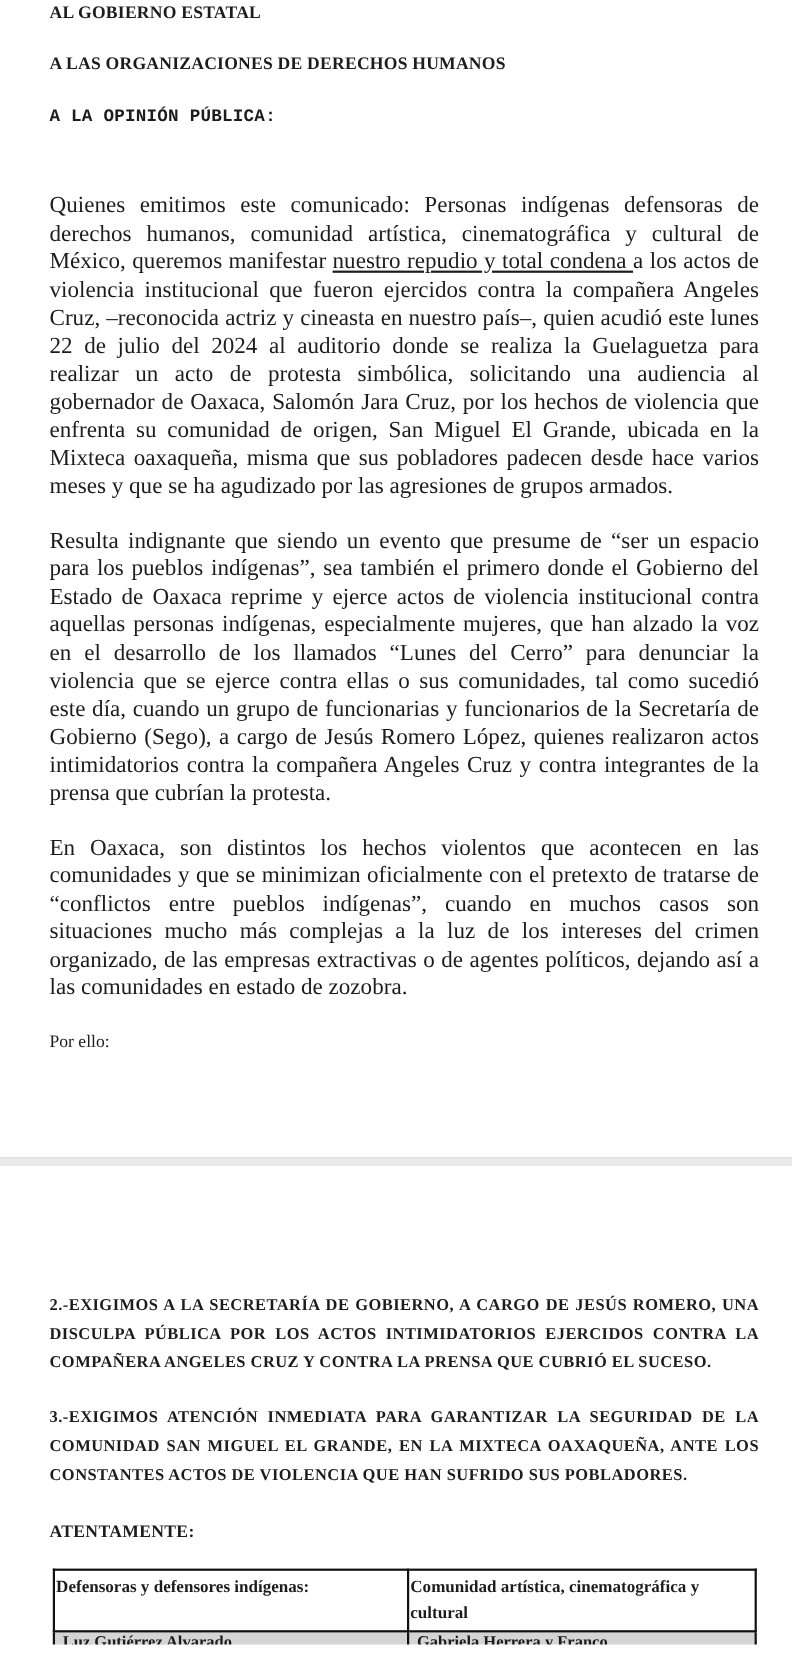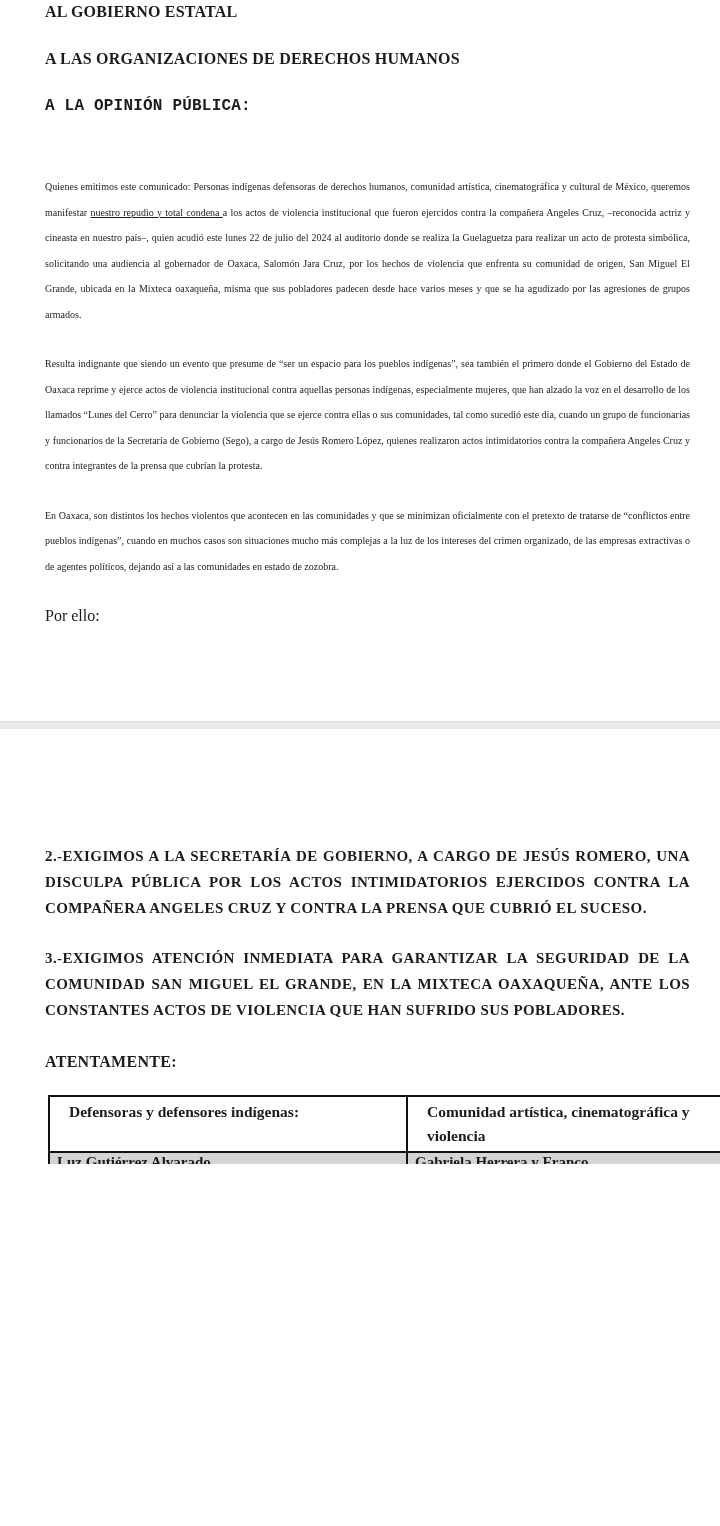--- a/index.html
+++ b/index.html
@@ -2,32 +2,32 @@
 <html><head>
 <meta charset="utf-8">
 <style>
   html,body{margin:0;padding:0;background:#ffffff;}
   body{width:720px;height:1526px;overflow:hidden;}
   .page{position:relative;width:720px;height:1462px;background:#fff;
         font-family:"Liberation Serif","DejaVu Serif",serif;color:#1c1c1c;}
   .content{padding:4px 30px 0 45px;}
   .addressee{font-weight:bold;font-size:16px;line-height:16px;margin:0 0 31px 0;letter-spacing:.2px;}
   .addressee.last{margin-bottom:60px;font-family:Liberation Mono, monospace;}
-  p.bodytext{font-size:10px;line-height:25.5px;text-align:justify;margin:0 0 24px 0;}
+  p.bodytext{font-size:21px;line-height:25.5px;text-align:justify;margin:0 0 24px 0;}
   .u{text-decoration:underline;}
   .porello{font-size:16px;line-height:25.5px;margin:12px 0 0 0;}
   .spacer-a{height:92px;}
   .pagebreak-band{width:720px;height:7px;background:#e9e9e9;border-top:1px solid #dedede;}
   .spacer-b{height:110px;}
   .demand{font-weight:bold;font-size:15px;line-height:26px;text-align:justify;
           letter-spacing:.4px;margin:0 0 24px 0;}
   .closing{font-weight:bold;font-size:16px;margin:30px 0 24px 0;letter-spacing:.3px;}
   table.sig{border-collapse:collapse;margin-left:3px;width:638px;table-layout:fixed;}
   table.sig td{border:2px solid #111;vertical-align:top;font-weight:bold;font-size:15.5px;
-               line-height:24px;padding:3px 19px;}
+               line-height:24px;padding:3px 1px;}
   td.colL{width:318px;}
   td.colR{width:312px;}
   tr.clipped td{height:11px;max-height:11px;overflow:hidden;padding:0 7px;background:#d4d4d4;
                 border-bottom:none;}
   tr.clipped td .cliptext{display:block;height:11px;overflow:hidden;line-height:18px;font-size:15px;}
 </style>
 </head>
 <body>
 
 <div class="page">
@@ -53,21 +53,21 @@
   <div class="content">
     <p class="demand">2.-EXIGIMOS A LA SECRETARÍA DE GOBIERNO, A CARGO DE JESÚS ROMERO, UNA DISCULPA PÚBLICA POR LOS ACTOS INTIMIDATORIOS EJERCIDOS CONTRA LA COMPAÑERA ANGELES CRUZ Y CONTRA LA PRENSA QUE CUBRIÓ EL SUCESO.</p>
     <p class="demand">3.-EXIGIMOS ATENCIÓN INMEDIATA PARA GARANTIZAR LA SEGURIDAD DE LA COMUNIDAD SAN MIGUEL EL GRANDE, EN LA MIXTECA OAXAQUEÑA, ANTE LOS CONSTANTES ACTOS DE VIOLENCIA QUE HAN SUFRIDO SUS POBLADORES.</p>
 
     <div class="closing">ATENTAMENTE:</div>
 
     <table class="sig">
       <tbody>
         <tr>
           <td class="colL">Defensoras y defensores indígenas:</td>
-          <td class="colR">Comunidad artística, cinematográfica y violencia</td>
+          <td class="colR">Comunidad artística, cinematográfica y cultural</td>
         </tr>
         <tr class="clipped">
           <td class="colL">
               <span class="cliptext">Luz Gutiérrez Alvarado</span>
             </td>
           <td class="colR">
               <span class="cliptext">Gabriela Herrera y Franco</span>
             </td>
         </tr>
       </tbody>

